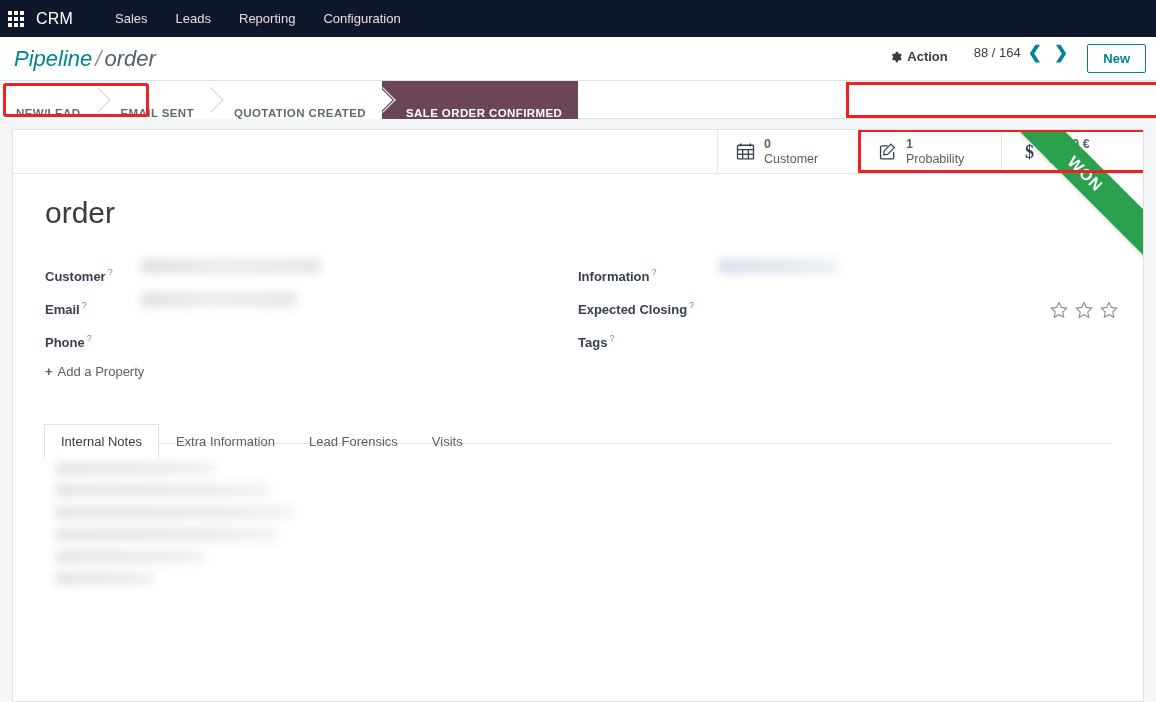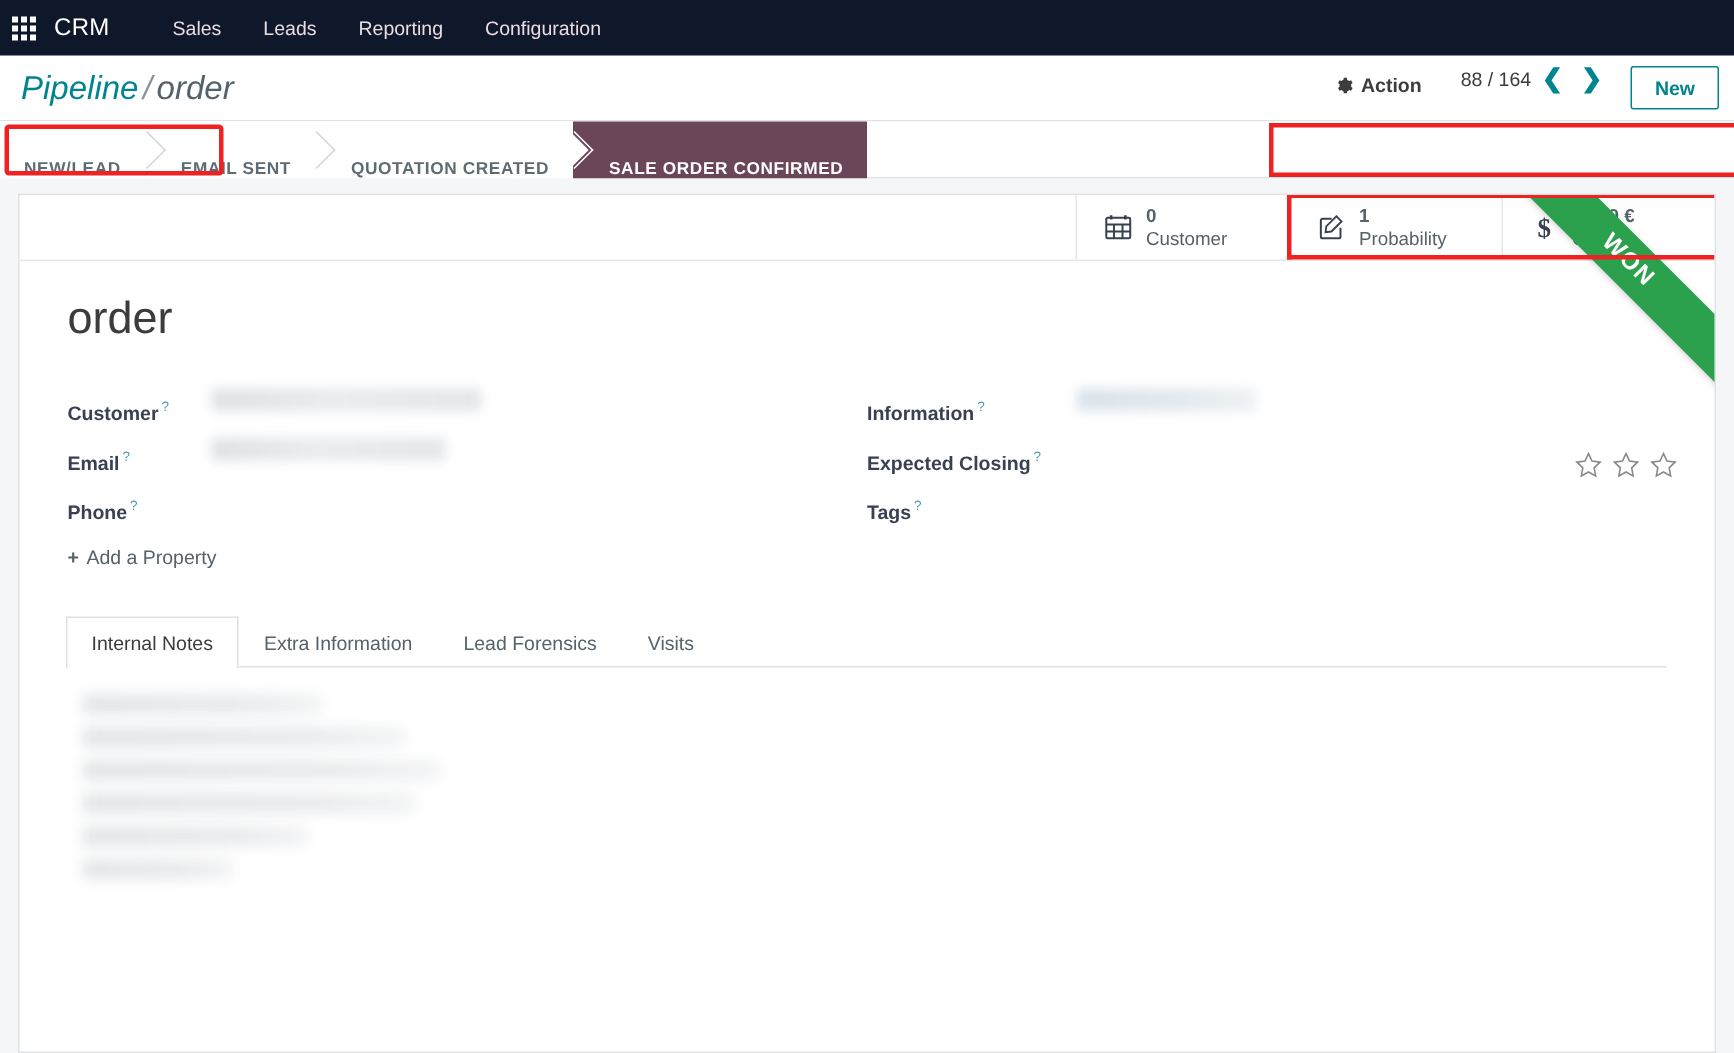--- a/index.html
+++ b/index.html
@@ -428,21 +428,21 @@
     margin-left: -1px;
   }
   .tab {
     font-size: 13px;
     color: #55626a;
     padding: 9px 16px;
     border: 1px solid transparent;
     border-bottom: none;
     cursor: pointer;
     position: relative;
-    top: 2px;
+    top: 16px;
     white-space: nowrap;
   }
   .tab.active {
     color: #3c3c3c;
     background: #ffffff;
     border-color: #dee2e6;
     border-bottom: 1px solid #ffffff;
     font-weight: 500;
   }
   .tab-pane { padding: 18px 0 0 10px; }

